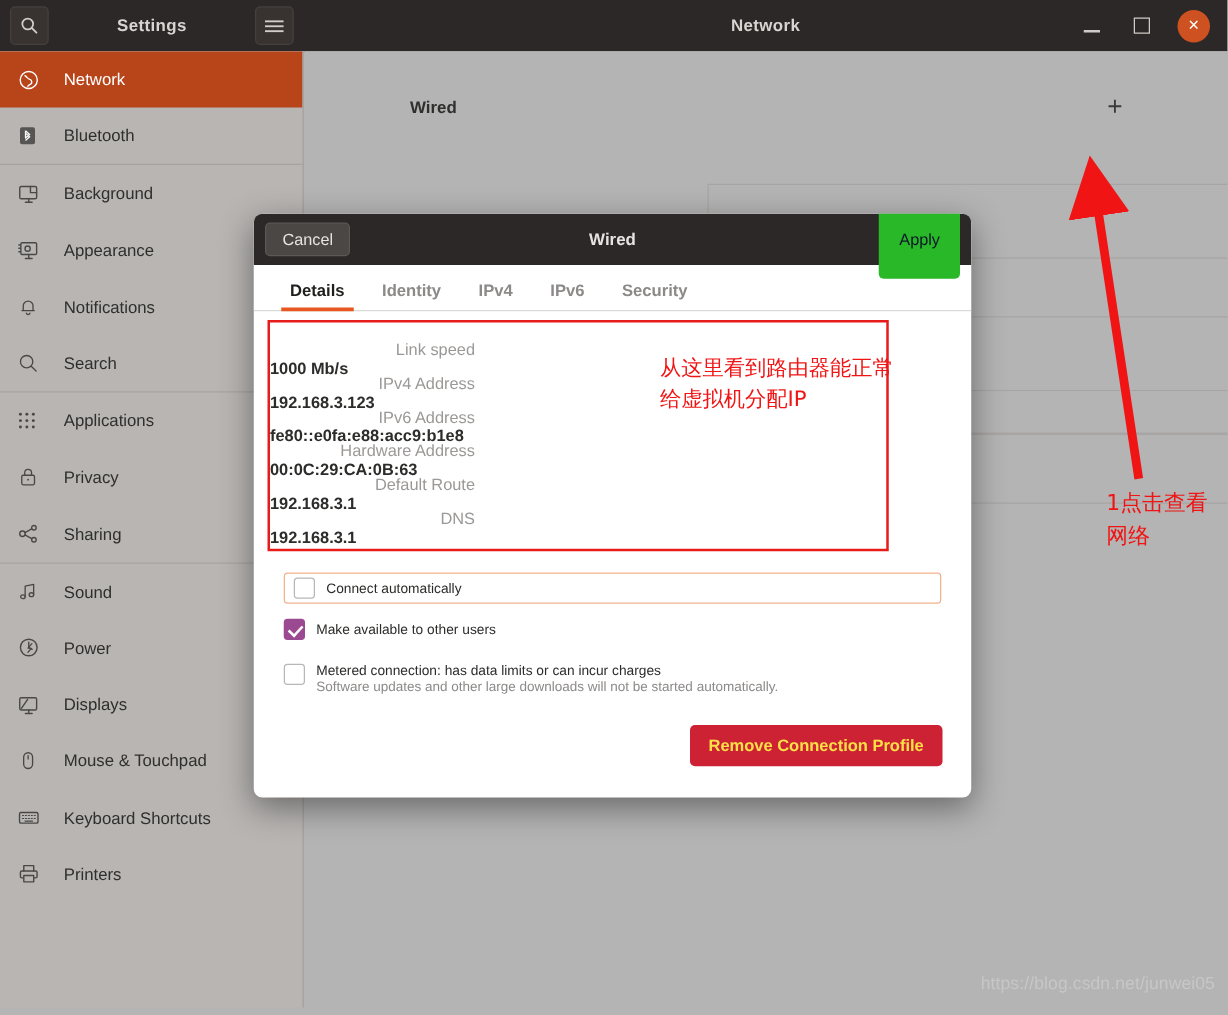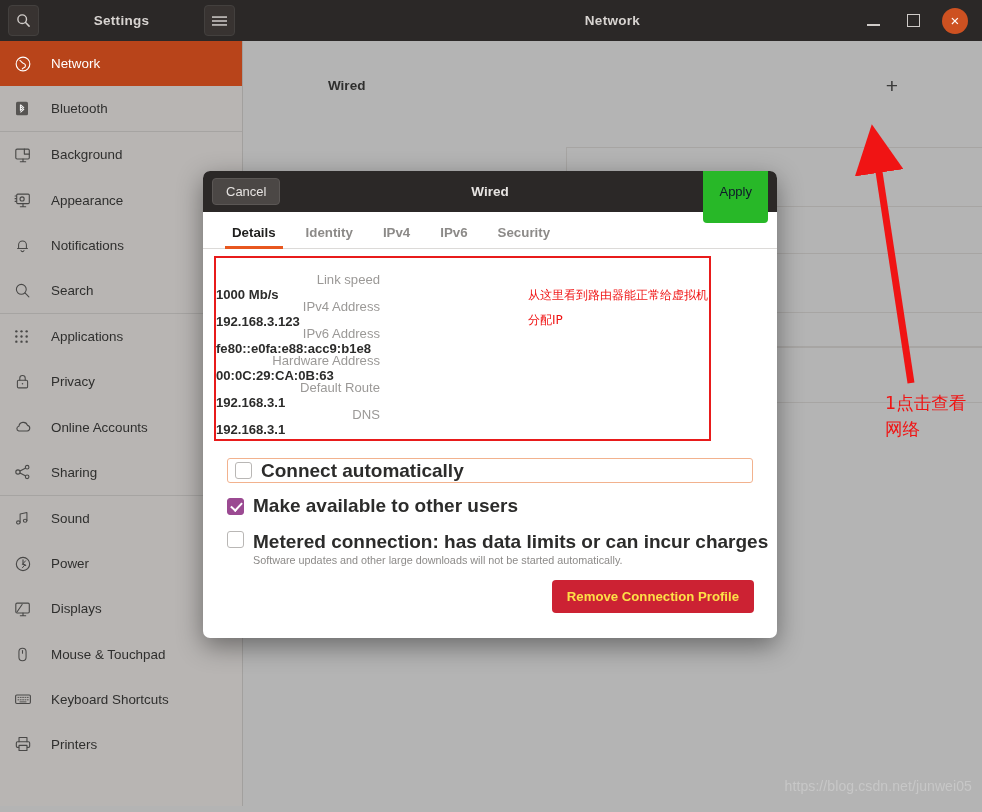--- a/index.html
+++ b/index.html
@@ -221,21 +221,21 @@
     font-size: 13.1px; color: #9b9997;
     padding-right: 12px;
   }
   .dval {
     font-size: 13.1px; color: #2c2c2b; font-weight: 600; text-align: center;
   }
 
   .cn-note {
     position: absolute; left: 325px; top: 112px;
     width: 190px;
-    color: #f01414; font-size: 12px;
+    color: #f01414; font-size: 17px;
     line-height: 25px;
     font-family: "DejaVu Sans", sans-serif;
     white-space: pre-wrap;
   }
 
   .auto-row {
     position: absolute; left: 24px; top: 287px;
     width: 526px; height: 25px;
     border: 1.6px solid #f2b28e;
     border-radius: 3px;
@@ -252,21 +252,21 @@
   .chk.on {
     background: #9b4a92; border-color: #9b4a92;
     position: relative;
   }
   .chk.on::after {
     content: ""; position: absolute;
     left: 5px; top: 1.5px; width: 5px; height: 9px;
     border: solid #fff; border-width: 0 2.2px 2.2px 0;
     transform: rotate(43deg);
   }
-  .opt-text { font-size: 19px; color: #2c2c2b; font-weight: bold; }
+  .opt-text { font-size: 11px; color: #2c2c2b; }
   .opt-row {
     position: absolute; left: 24px;
     display: flex; align-items: flex-start;
   }
   .opt-sub {
     font-size: 10.8px; color: #8c8a88; margin-top: 1px;
   }
   .btn-remove {
     position: absolute; right: 23px; bottom: 25px;
     background: #cc2233; color: #fde047;
@@ -400,28 +400,20 @@
       </div>
       <div class="sb-item">
         <span class="sb-ico" style="color: rgb(58, 58, 57);">
           <svg width="17" height="17" viewBox="0 0 20 20" fill="none" stroke="currentColor" stroke-width="1.25" stroke-linecap="round" stroke-linejoin="round">
             <rect x="4" y="8.5" width="12" height="9" rx="1.4"></rect>
             <path d="M6.8 8.5V6.2a3.2 3.2 0 016.4 0v2.3"></path>
             <circle cx="10" cy="12.6" r=".9" fill="currentColor" stroke="none"></circle>
           </svg>
         </span>
         <span>Privacy</span>
-      </div>
-      <div class="sb-item">
-        <span class="sb-ico" style="color: rgb(58, 58, 57);">
-          <svg width="18" height="18" viewBox="0 0 20 20" fill="none" stroke="currentColor" stroke-width="1.25" stroke-linecap="round" stroke-linejoin="round">
-            <path d="M5.3 14.5h9.4a3.2 3.2 0 00.3-6.3 4.9 4.9 0 00-9.5 1 2.7 2.7 0 00-.2 5.3z"></path>
-          </svg>
-        </span>
-        <span>Online Accounts</span>
       </div>
       <div class="sb-item">
         <span class="sb-ico" style="color: rgb(58, 58, 57);">
           <svg width="18" height="18" viewBox="0 0 20 20" fill="none" stroke="currentColor" stroke-width="1.25" stroke-linecap="round" stroke-linejoin="round">
             <circle cx="14.6" cy="4.6" r="2"></circle>
             <circle cx="14.6" cy="15.4" r="2"></circle>
             <circle cx="4.4" cy="10" r="2.4"></circle>
             <path d="M6.6 8.9l6-3.2M6.6 11.1l6 3.2"></path>
           </svg>
         </span>

